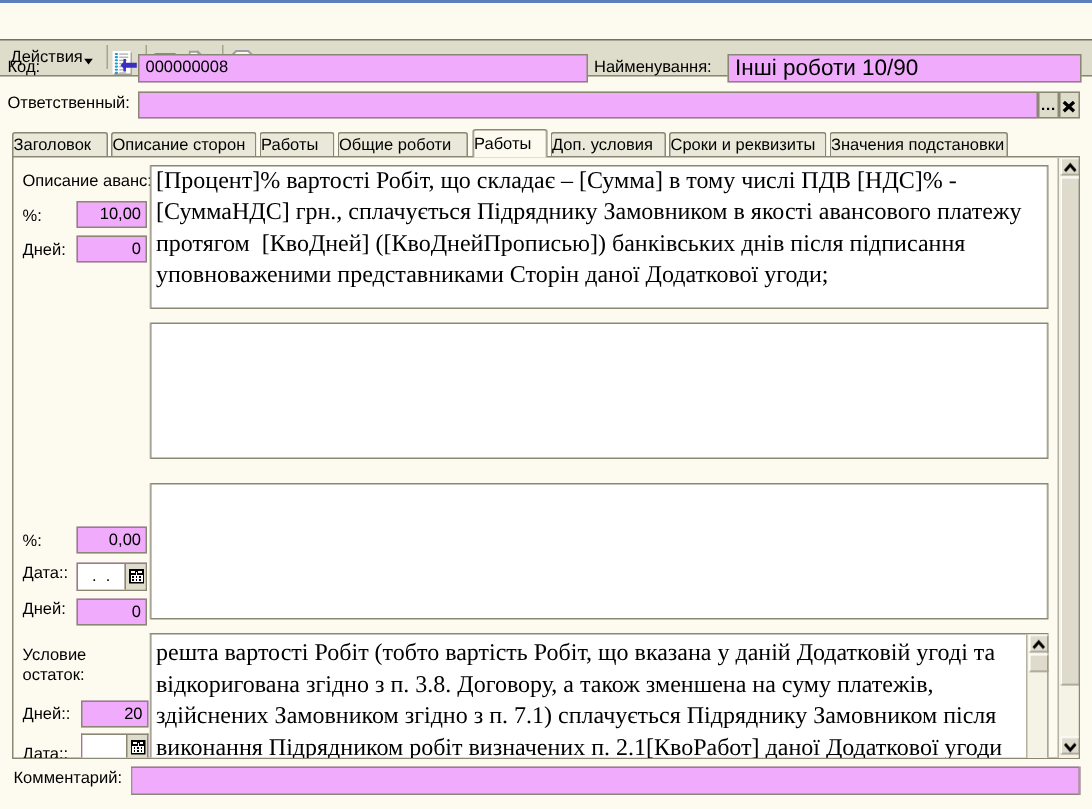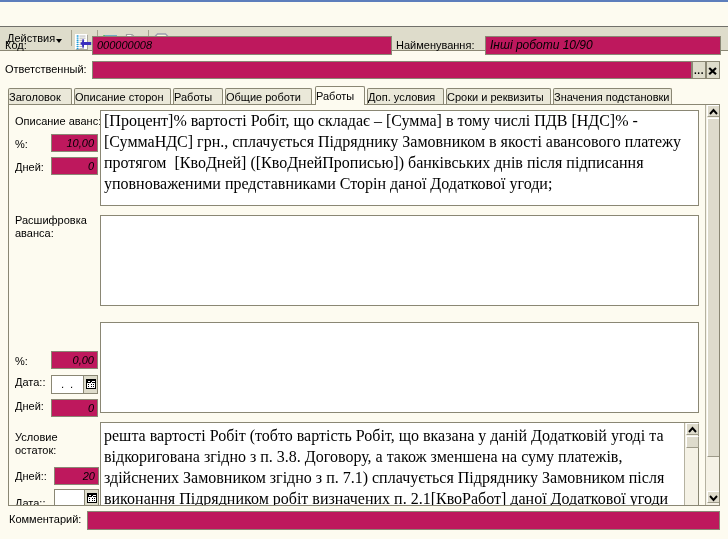--- a/index.html
+++ b/index.html
@@ -1,21 +1,21 @@
 <!DOCTYPE html>
 <html><head>
 <meta charset="utf-8">
 <style>
 * { margin:0; padding:0; box-sizing:border-box; }
 .t { will-change:opacity; }
 .lbl, .tab div.in { will-change:opacity; }
 html,body { width:728px; height:539px; }
 body { position:relative; background:#FDFBF0; font-family:"Liberation Sans",sans-serif; font-size:11px; color:#000; overflow:hidden;  }
 .abs { position:absolute; }
-.input { position:absolute; background:#be185d; border:1px solid #8A8774;font-style:italic; }
+.input { position:absolute; background:#f0abfc; border:1px solid #8A8774; }
 .lbl { position:absolute; font-size:11px; line-height:13px; white-space:nowrap; }
 .num { position:absolute; font-size:11px; text-align:right; }
 
 #bluestrip { left:0; top:0; width:728px; height:2px; background:#5D7EBC; }
 #toolbar { left:0; top:2px; width:728px; height:25px; background:#DEDCCB; border-top:1px solid #71706A; border-bottom:1px solid #8A8774;margin-top:24px; }
 .tsep { position:absolute; top:3px; width:1px; height:16px; background:#A5A28E; }
 
 .tab { position:absolute; top:88px; height:16px; background:#EAE8D9; border:1px solid #8A8774; border-bottom:none; border-radius:2px 2px 0 0; font-size:11px; line-height:16px; }
 .tab.active { top:86px; height:19px; background:#FDFBF0; line-height:18px; z-index:5; }
 #panel { left:8px; top:104px; width:712px; height:402px; border:1px solid #8A8774; background:#FDFBF0; overflow:hidden; }
@@ -89,21 +89,21 @@
   <svg class="abs" style="left:153px;top:6px" width="18" height="18">
     <path d="M4.5,1 L12.5,1 L16,4.5 L16,12.5 L12.5,16 L4.5,16 L1,12.5 L1,4.5 Z" fill="#FEFCDF" stroke="#9C9CB0" stroke-width="1.3"></path>
     <text x="8.1" y="12.7" font-family="Liberation Sans" font-size="13" font-weight="bold" fill="#3E7FD6" text-anchor="middle">?</text>
     <text x="8.7" y="13.2" font-family="Liberation Sans" font-size="13" font-weight="bold" fill="#15158C" text-anchor="middle">?</text>
   </svg>
 </div>
 
 <div class="lbl" style="left:5px;top:39px">Код:</div>
 <div class="input" style="left:92px;top:36px;width:300px;height:19px;font-size:11px;line-height:17px;padding-left:4px"><span class="t">000000008</span></div>
 <div class="lbl" style="left:396px;top:39px">Найменування:</div>
-<div class="input" style="left:485px;top:36px;width:236px;height:19px;font-size:12px;line-height:17px;padding-left:4px"><span class="t">Інші роботи 10/90</span></div>
+<div class="input" style="left:485px;top:36px;width:236px;height:19px;font-size:15px;line-height:17px;padding-left:4px"><span class="t">Інші роботи 10/90</span></div>
 <div class="lbl" style="left:5px;top:63px">Ответственный:</div>
 <div class="input" style="left:92px;top:61px;width:600px;height:18px"></div>
 <div class="btn" style="left:692px;top:61px;width:14px;height:18px;font-size:10px;line-height:18px;font-weight:bold;letter-spacing:0.5px"><span class="t">...</span></div>
 <div class="btn" style="left:706px;top:61px;width:14px;height:18px">
     <svg width="10" height="9" style="position:absolute;left:1px;top:5px">
       <path d="M1.2,1 L8,7.2 M1.2,7.2 L8,1" stroke="#000" stroke-width="2.2"></path>
     </svg>
   </div>
 
 <div class="tab" style="left:8px;width:64px"><span class="t">Заголовок</span></div>
@@ -115,21 +115,20 @@
 <div class="tab" style="left:446px;width:105px"><span class="t">Сроки и реквизиты</span></div>
 <div class="tab" style="left:553px;width:119px"><span class="t">Значения подстановки</span></div>
 
 <div id="panel" class="abs">
 
   <div class="lbl" style="left:6px;top:10px">Описание аванс:</div>
   <div class="lbl" style="left:6px;top:33px">%:</div>
   <div class="input num" style="left:42px;top:29px;width:47px;height:18px;line-height:16px;padding-right:3px"><span class="t">10,00</span></div>
   <div class="lbl" style="left:6px;top:56px">Дней:</div>
   <div class="input num" style="left:42px;top:52px;width:47px;height:18px;line-height:16px;padding-right:3px"><span class="t">0</span></div>
-  <div class="lbl" style="left:6px;top:109px">Расшифровка<br>аванса:</div>
   <div class="lbl" style="left:6px;top:250px">%:</div>
   <div class="input num" style="left:42px;top:246px;width:47px;height:18px;line-height:16px;padding-right:3px"><span class="t">0,00</span></div>
   <div class="lbl" style="left:6px;top:271px">Дата::</div>
   <div class="input" style="left:42px;top:270px;width:47px;height:19px">
     <div style="position:absolute;left:0;top:0;width:31px;height:17px;background:#fff;font-size:11px;line-height:17px;text-align:center"><span class="t">.&nbsp;&nbsp;.</span></div>
     <div style="position:absolute;left:31px;top:0;width:14px;height:17px;background:#DEDCCB;border-left:1px solid #8A8774">
       <svg width="10" height="10" style="position:absolute;left:2px;top:3px" shape-rendering="crispEdges">
         <rect x="0" y="0" width="10" height="10" fill="#000"></rect>
         <rect x="1.5" y="1.5" width="2.5" height="1.5" fill="#fff"></rect>
           <rect x="6" y="1.5" width="2.5" height="1.5" fill="#fff"></rect>

